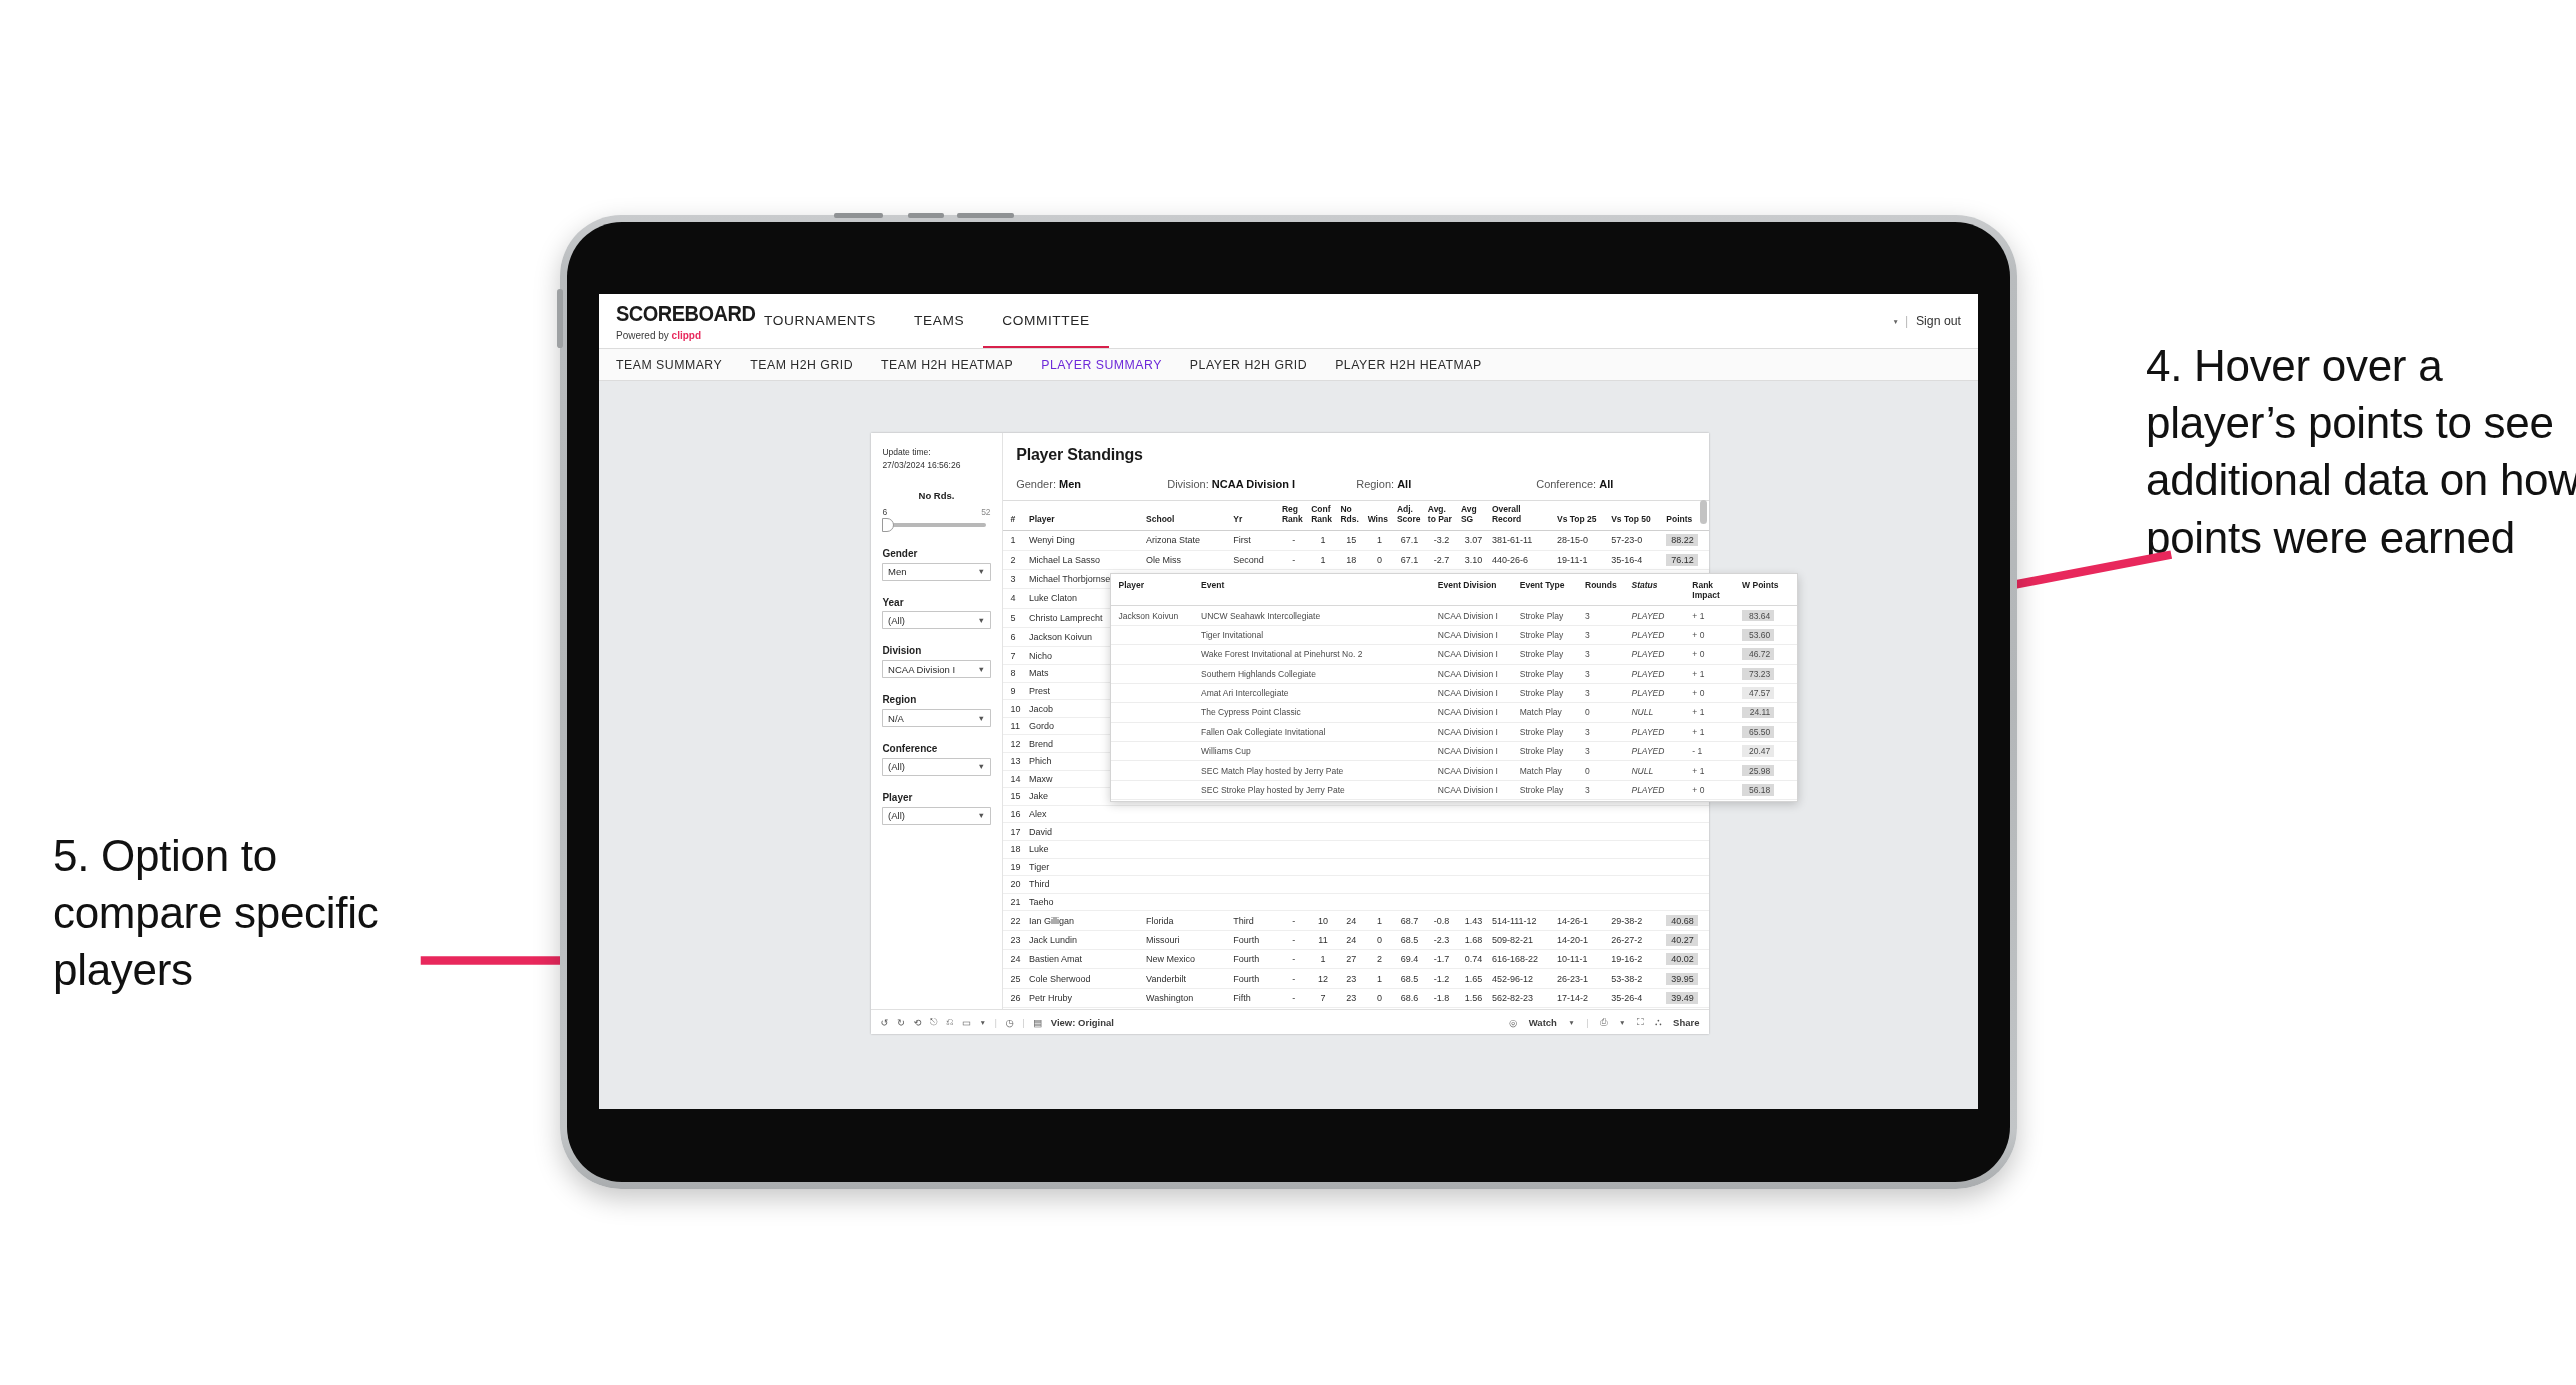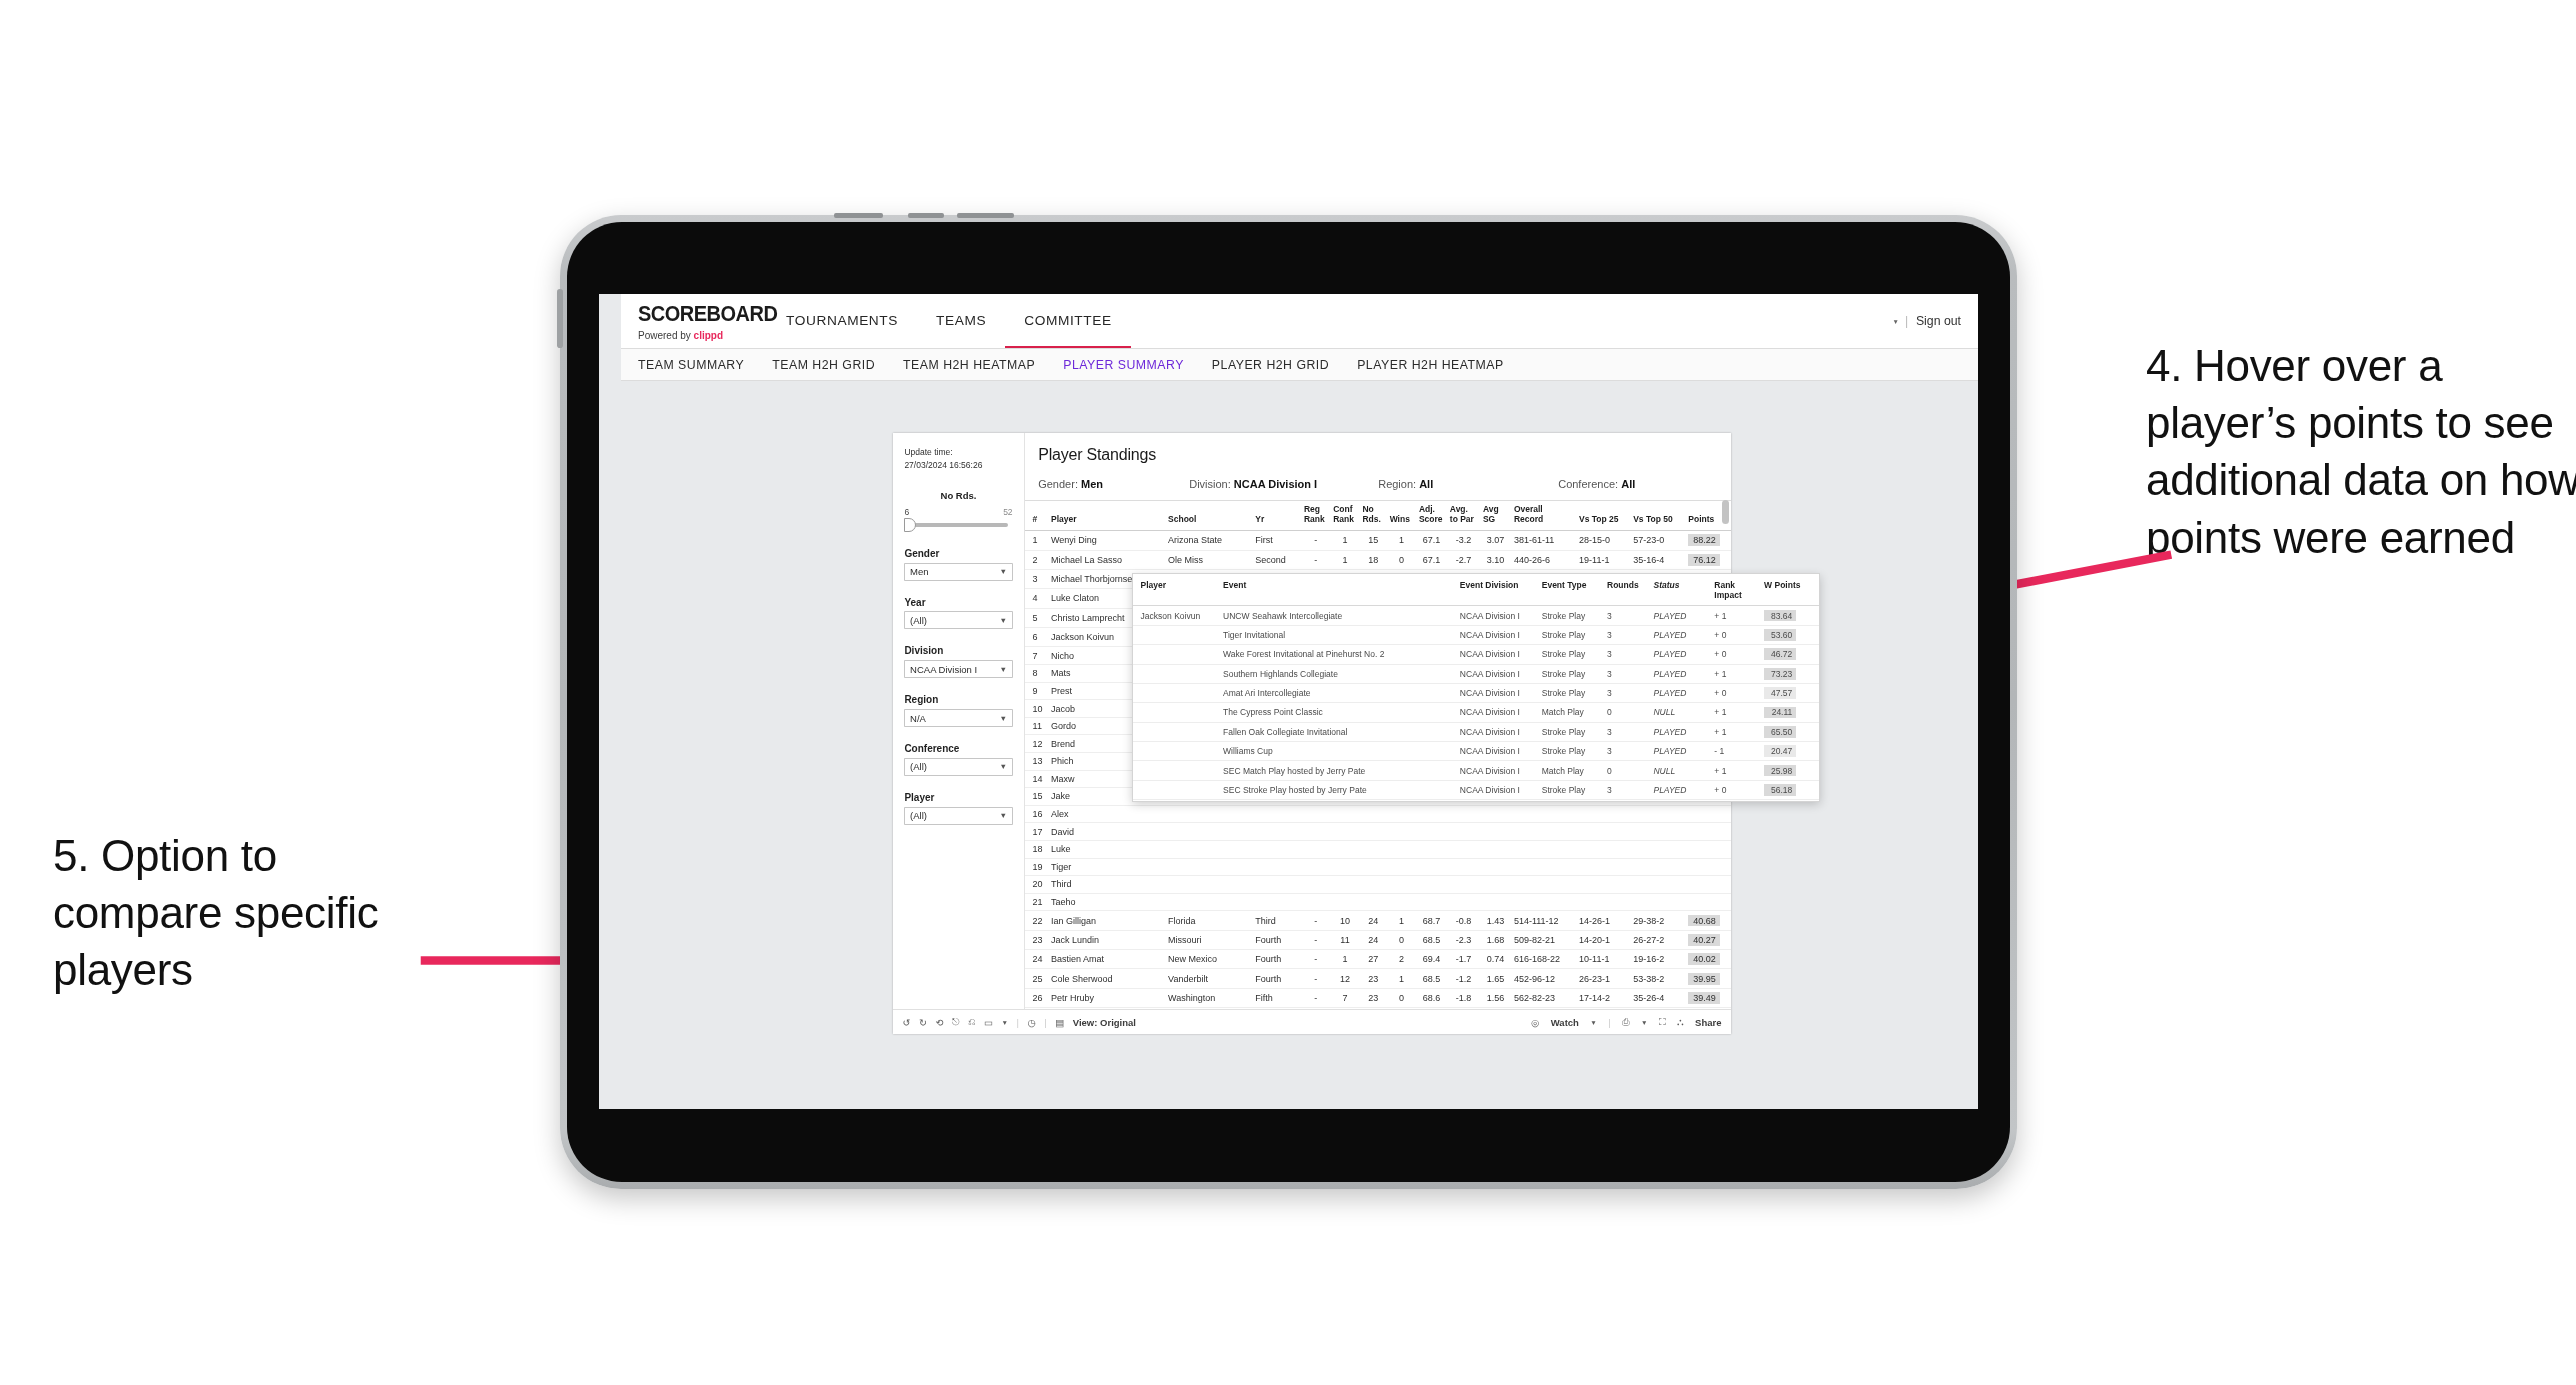--- a/index.html
+++ b/index.html
@@ -36,21 +36,21 @@
     box-shadow: 0 9.5px 26.5px rgba(0,0,0,.22);
     padding: 7.6px;
   }
   .device-inner {
     position: absolute; left: 6.6px; top: 6.6px; right: 6.6px; bottom: 6.6px;
     background: #0b0b0b; border-radius: 55px;
   }
   .screen {
     position: absolute; left: 39px; top: 79px;
     width: 1379px; height: 815px;
-    background: #e8eaec; overflow: hidden; padding-left: 22px;
+    background: #e8eaec; overflow: hidden;
   }
   
   .side-btn { position: absolute; background: #9ea1a3; border-radius: 2.8px; }
   #sb-top { left: -2.8px; top: 74px; width: 5.7px; height: 59px; }
   .lens { position: absolute; border-radius: 50%; background: #1d1d1f; }
   #lens-a { left: 21px; top: 624px; width: 24.6px; height: 14px; }
   #lens-b { left: 29px; top: 655px; width: 6.6px;  height: 4.7px; }
   #lens-c { left: 24.6px; top: 675px; width: 16px; height: 7.6px; background:#1a2840; }
   #lens-d { left: 21px; top: 700px; width: 24.6px; height: 14px; }
   #lens-e { left: 21px; top: 730px; width: 24.6px; height: 14px; }
@@ -117,21 +117,21 @@
   .filter-label { font-size: 10px; font-weight: 700; color: #1f1f1f; margin-bottom: 3.8px; }
   .filter-select {
     height: 18px; border: 0.9px solid #c6c6c6; background:#fff; border-radius: 0.9px;
     display:flex; align-items:center; justify-content:space-between;
     padding: 0 4.7px; font-size: 9.5px; color: #2b2b2b;
   }
   .filter-select .cv { font-size: 7.6px; color: #555; }
 
   .viz-right { flex: 1; min-width: 0; display:flex; flex-direction: column; position: relative;}
   .viz-head { padding: 13.2px 0 0 13.2px; }
-  .viz-title { font-size: 16px; font-weight: 400; color:#1a1a1a; letter-spacing:-0.2px;}
+  .viz-title { font-size: 16px; font-weight: 700; color:#1a1a1a; letter-spacing:-0.2px;}
   .viz-meta { display:flex; margin-top: 14px; font-size: 11px; color:#555; }
   .viz-meta div { margin-right: 0; }
   .viz-meta b { color:#111; font-weight:700; }
   .m1 { width: 151px; } .m2 { width: 189px; } .m3 { width: 180px; }
 
   
   .tbl-wrap { flex: 1; min-height: 0; overflow: hidden; position: relative; margin-top: 9.5px;}
   table.grid { border-collapse: collapse; width: 100%; font-size: 9px; color: #2f2f2f; table-layout: fixed;}
   table.grid th {
     font-size: 8.5px; font-weight: 700; color:#1d1d1d; text-align: left;

